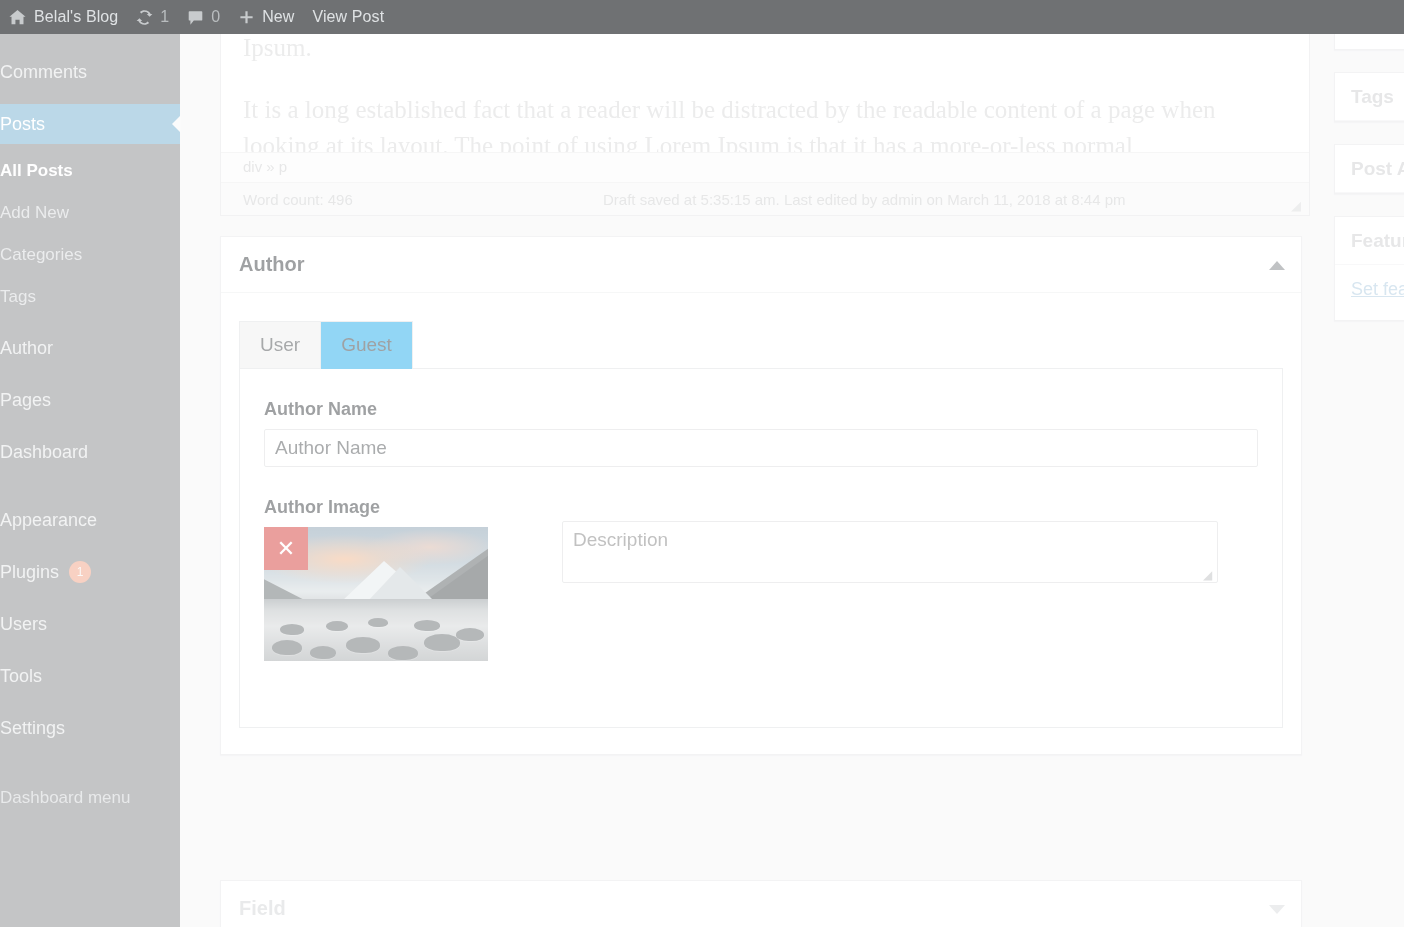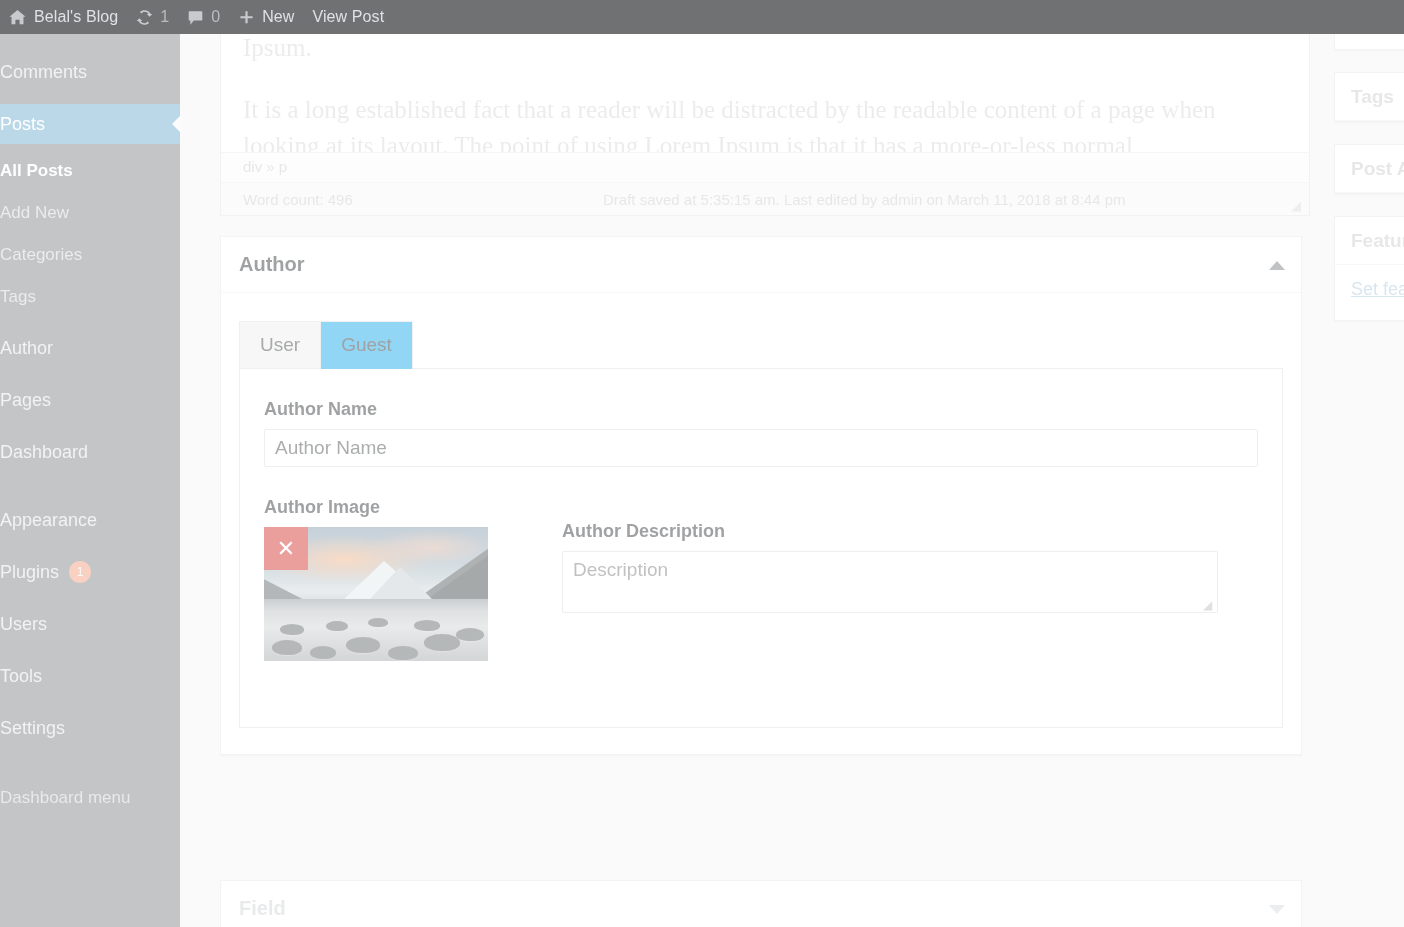--- a/index.html
+++ b/index.html
@@ -614,21 +614,20 @@
                 <div class="rock" style="left:104px;bottom:34px; width:20px; height:9px;"></div>
                 <div class="rock" style="left:150px;bottom:30px; width:26px; height:11px;"></div>
                 <div class="rock" style="left:192px;bottom:20px; width:28px; height:13px;"></div>
                 <div class="btn-remove">✕</div>
               </div>
             </div>
 
             <div class="col-fields">
 
               <div class="mt24">
-                <div class="field-label">Author Description</div>
                 <div class="ta-wrap">
                   <textarea class="ta-input" placeholder="Description" style=""></textarea>
                   <span class="ta-grip">◢</span>
                 </div>
               </div>
             </div>
 
           </div>
         </div>
       </div>

